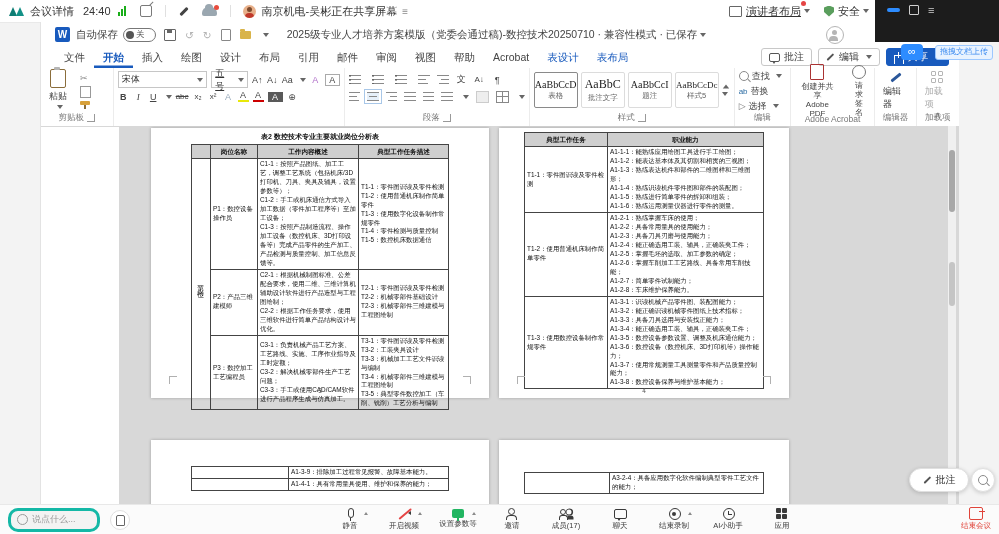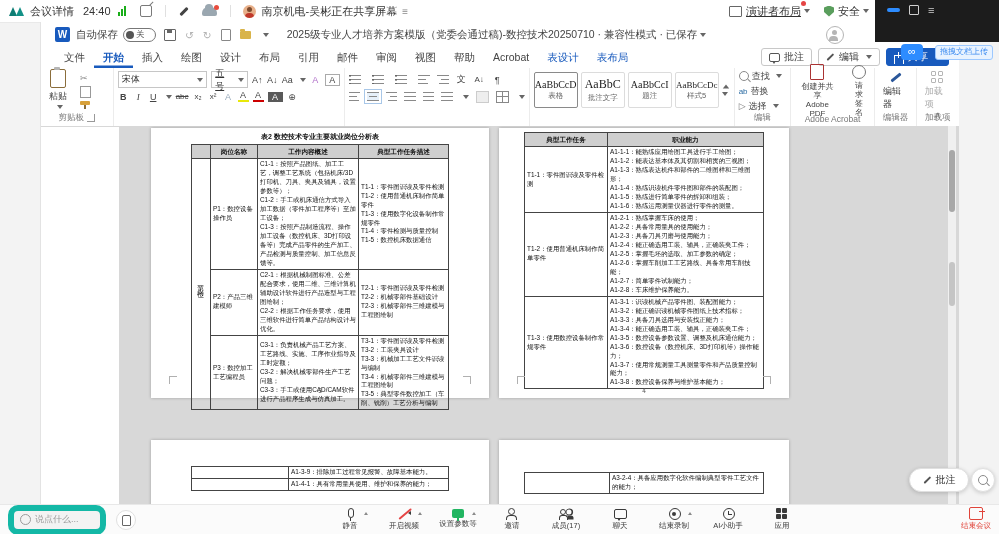--- a/index.html
+++ b/index.html
@@ -140,21 +140,21 @@
   .pnum{position:absolute;bottom:4px;left:0;right:0;text-align:center;font-size:6.5px;color:#555;}
   .cropL,.cropR{position:absolute;bottom:14px;width:7px;height:7px;border-color:#b0b0b0;}
   .cropL{left:18px;border-left:1px solid #b0b0b0;border-top:1px solid #b0b0b0;}
   .cropR{right:18px;border-right:1px solid #b0b0b0;border-top:1px solid #b0b0b0;}
   .scrollbar{position:absolute;right:3px;top:0;width:8px;bottom:0;background:#f0f0f0;}
   .thumb{position:absolute;left:1px;width:6px;background:#a8a8a8;border-radius:3px;}
   
   .pill{position:absolute;background:#fff;border:1px solid #e0e0e0;border-radius:14px;box-shadow:0 1px 4px rgba(0,0,0,.18);display:flex;align-items:center;justify-content:center;gap:4px;font-size:10px;color:#333;z-index:20;}
   
   .btoolbar{left:0;bottom:0;width:999px;height:29px;background:#fbfbfb;border-top:1px solid #e8e8e8;display:flex;align-items:center;z-index:25;}
-  .chatpill{margin-left:8px;width:74px;height:18px;border:6px solid #14b8a6;background:#f3f3f3;border-radius:10px;display:flex;align-items:center;gap:4px;padding:0 6px;color:#9a9a9a;font-size:9px;}
+  .chatpill{margin-left:8px;width:74px;height:18px;border:3px solid #14b8a6;background:#f3f3f3;border-radius:10px;display:flex;align-items:center;gap:4px;padding:0 6px;color:#9a9a9a;font-size:9px;}
   .smile{width:9px;height:9px;border:1.1px solid #9a9a9a;border-radius:50%;position:relative;flex:none;}
   .reactbtn{margin-left:10px;width:18px;height:18px;border:1px solid #e0e0e0;border-radius:50%;background:#fff;position:relative;}
   .reactbtn::before{content:"";position:absolute;left:5px;top:4px;width:7px;height:9px;border:1.1px solid #666;border-radius:2px 2px 1px 1px;}
   .centeritems{position:absolute;left:330px;top:0;height:29px;display:flex;align-items:flex-start;gap:14px;}
   .mitem{display:flex;flex-direction:column;align-items:center;width:40px;padding-top:3px;position:relative;}
   .mlabel{font-size:7.5px;color:#3a3a3a;margin-top:1px;white-space:nowrap;}
   .mcaret{position:absolute;right:2px;top:7px;width:0;height:0;border-left:2.5px solid transparent;border-right:2.5px solid transparent;border-bottom:3.5px solid #8a8a8a;}
   .ic{width:13px;height:12px;position:relative;}
   .ic-mic::before{content:"";position:absolute;left:4px;top:0;width:4.4px;height:8px;border:1.1px solid #3a3a3a;border-radius:3px;}
   .ic-mic::after{content:"";position:absolute;left:6px;bottom:-1px;width:1.4px;height:3px;background:#3a3a3a;}
@@ -351,20 +351,24 @@
         <span class="bars cen sel"></span>
         <span class="bars rig"></span>
         <span class="bars"></span>
         <span class="bars"></span>
         <span class="bars"></span>
         <span class="cd"></span>
         <span class="fbtn" style="background:#eee;border:1px solid #ccc;width:10px;height:10px;"></span>
         <span class="fbtn" style="border:1px solid #888;width:10px;height:10px;background:linear-gradient(#888 0 0) 50% 0/1px 100% no-repeat,linear-gradient(#888 0 0) 0 50%/100% 1px no-repeat;"></span>
         <span class="cd"></span>
       </div>
+      <div class="rlabel">
+          <span>段落</span>
+          <span class="launch"></span>
+        </div>
     </div>
 
     <div class="rgroup" style="width:196px;">
       <div class="row" style="gap:3px;height:38px;">
         <span class="stylecard sel">
           <span class="ssample">AaBbCcD</span>
           <span class="sname">表格</span>
         </span>
         <span class="stylecard">
           <span class="ssample" style="font-size:12px;">AaBbC</span>
@@ -376,20 +380,24 @@
         </span>
         <span class="stylecard">
           <span class="ssample" style="font-size:9px;">AaBbCcDc</span>
           <span class="sname">样式5</span>
         </span>
         <span class="vstack" style="gap:3px;">
           <span class="cu" style="transform:scale(.8);"></span>
           <span class="cd" style="margin:0;"></span>
         </span>
       </div>
+      <div class="rlabel">
+          <span>样式</span>
+          <span class="launch"></span>
+        </div>
     </div>
 
     <div class="rgroup" style="width:58px;">
       <div class="vstack" style="height:40px;">
         <span class="row" style="gap:3px;">
             <span class="mag"></span>
             <span>查找</span>
             <span class="cd"></span>
           </span>
         <span class="row" style="gap:3px;">

